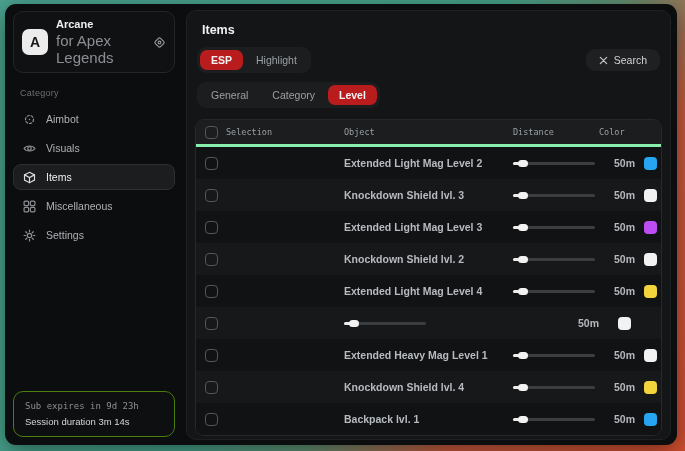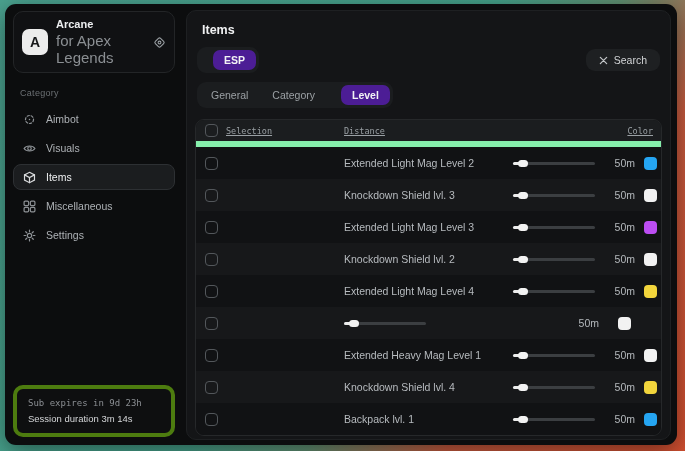--- a/index.html
+++ b/index.html
@@ -33,60 +33,60 @@
   .nav-item {
     display:flex; align-items:center; gap:10px; height:26px; padding:0 9px;
     border-radius:8px; color:#aeb2b6; font-size:10.5px; border:1px solid transparent;
     margin-bottom:3px; cursor:pointer;
   }
   .nav-item.selected { background:#1b1d1f; border-color:#2d3033; color:#eef0f1; }
   .nav-icon { display:flex; color:#8d9195; }
   .nav-item.selected .nav-icon { color:#d9dbdd; }
   .footer-card {
     position:absolute; left:8px; bottom:8px; width:162px;
-    border:4px solid #4d7c0f; border-radius:10px; padding:9px 11px; background:#0e0f10;
+    border:1px solid #4d7c0f; border-radius:10px; padding:9px 11px; background:#0e0f10;
   }
   .footer-line1 { font-family:"DejaVu Sans Mono", monospace; font-size:9px; color:#8b8f93; margin-bottom:5px; }
   .footer-line2 { font-size:9.5px; color:#d4d6d8; }
   
   .main {
     position:absolute; left:181px; top:6px; right:6px; bottom:5px;
     background:#141517; border-radius:10px; border:1px solid #1e2022;
     padding:10px 8px 8px 8px;
   }
   .main-title { font-size:12.5px; font-weight:bold; color:#f0f1f2; margin:2px 0 0 7px; }
   .toolbar { display:flex; justify-content:space-between; align-items:center; margin-top:10px; padding:0 2px; }
   .tab-group { display:flex; background:#1b1d1f; border-radius:9px; padding:3px; gap:2px; }
   .tab { padding:4px 11px; font-size:10.5px; color:#9ba0a4; border-radius:7px; cursor:pointer; white-space:nowrap; }
-  .tab.selected { background:#4c1d95; color:#f2f3f4; font-weight:bold;margin-left:13px; }
+  .tab.selected { background:#b91c1c; color:#f2f3f4; font-weight:bold; }
   .search-btn {
     display:flex; align-items:center; gap:6px; background:#1e2022; border-radius:9px;
     padding:5px 13px; font-size:10.5px; color:#d2d4d6; cursor:pointer;
   }
   .search-btn .x { display:flex; color:#c3c6c8; }
   .view-tabs { margin-top:9px; padding:0 2px; display:flex; }
   
   .table {
     margin-top:11px; border:1px solid #26282a; border-radius:9px; overflow:hidden; background:#121315;
   }
   .thead, .trow {
     display:grid; grid-template-columns:30px 118px 1fr 86px 36px 26px; align-items:center;
   }
   .thead {
-    height:27px; background:#1b1d1f; border-bottom:6px solid #86efac;
-    font-family:"DejaVu Sans Mono", monospace; font-size:8.5px; color:#9aa0a4;text-decoration:underline;
-  }
-  .trow { height:32px; font-size:10.5px; color:#b4b8bc; }
+    height:27px; background:#1b1d1f; border-bottom:3px solid #86efac;
+    font-family:"DejaVu Sans Mono", monospace; font-size:8.5px; color:#9aa0a4;
+  }
+  .trow { height:32px; font-size:10.5px; color:#b4b8bc;font-weight:bold; }
   .trow:nth-child(even) { background:#17181a; }
   .trow:nth-child(odd)  { background:#111214; }
   .checkbox {
     width:13px; height:13px; border:1.5px solid #53575b; border-radius:4px;
     margin-left:9px; cursor:pointer; background:transparent;
   }
-  .h-color { grid-column:5/7; text-align:right; padding-right:8px; }
+  .h-color { grid-column:5/7; padding-right:8px; }
   .obj-cell { color:#b7bbbf; }
   .slider { position:relative; width:82px; height:3px; background:#3b3e41; border-radius:2px; cursor:pointer; }
   .slider-fill { position:absolute; left:0; top:0; height:3px; background:#ececec; border-radius:2px; }
   .slider-thumb { position:absolute; top:-2px; width:10px; height:7px; background:#f2f2f2; border-radius:3.5px; }
   .dist-val { text-align:right; font-size:10.5px; color:#b4b8bc; }
   .swatch { width:13px; height:13px; border-radius:4px; justify-self:end; margin-right:4px; cursor:pointer; }
 </style>
 </head>
 <body>
 
@@ -166,20 +166,21 @@
       <div class="footer-line2">Session duration 3m 14s</div>
     </div>
   </div>
 
   <div class="main">
     <div class="main-title">Items</div>
 
     <div class="toolbar">
       <div class="tab-group" id="mode-tabs">
           <div class="tab selected">ESP</div>
+          <div class="tab">Highlight</div>
         </div>
       <div class="search-btn">
         <span class="x">
             <svg width="9" height="9" viewBox="0 0 10 10" stroke="currentColor" stroke-width="1.4" stroke-linecap="round">
               <path d="M1.5 1.5 L8.5 8.5 M8.5 1.5 L1.5 8.5"></path>
             </svg>
           </span>
         <span>Search</span>
       </div>
     </div>
@@ -189,20 +190,21 @@
           <div class="tab">General</div>
           <div class="tab">Category</div>
           <div class="tab selected">Level</div>
         </div>
     </div>
 
     <div class="table">
       <div class="thead">
         <div class="checkbox"></div>
         <div>Selection</div>
+        <div>Object</div>
         <div>Distance</div>
         <div class="h-color">Color</div>
       </div>
       <div id="table-body">
   <div class="trow">
     <div class="checkbox"></div>
     <div></div>
     <div class="obj-cell">Extended Light Mag Level 2</div>
     <div class="slider">
       <div class="slider-fill" style="width: 12%;"></div>

